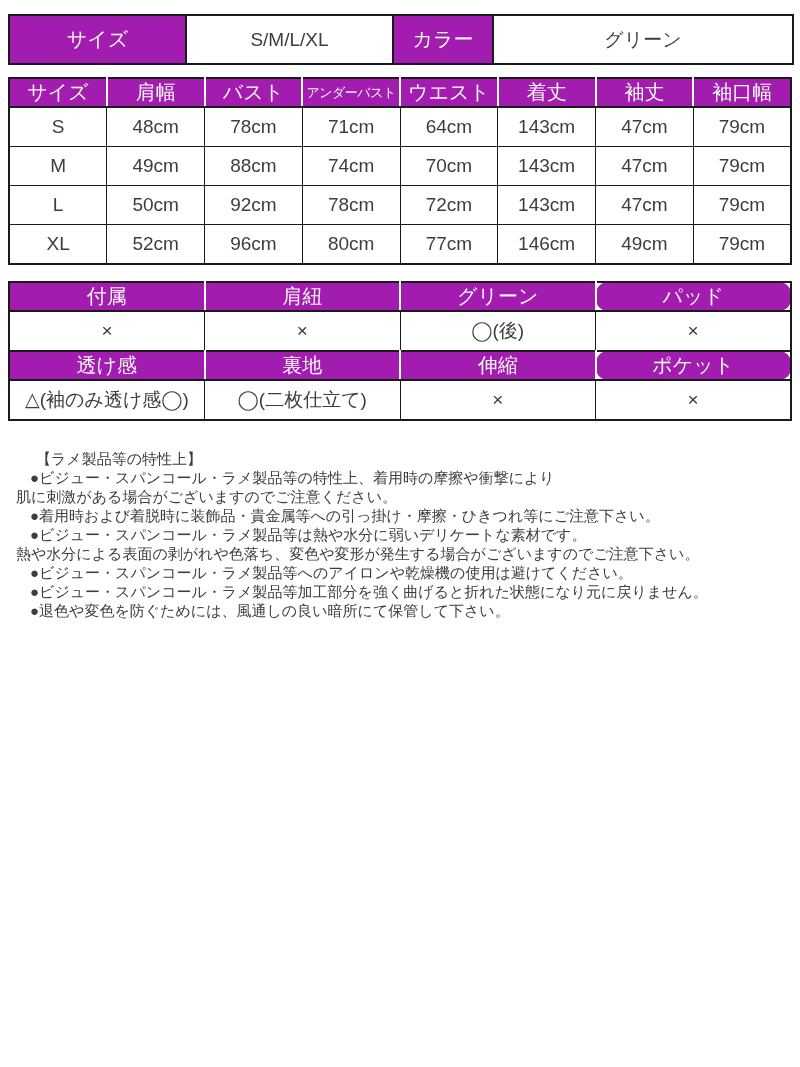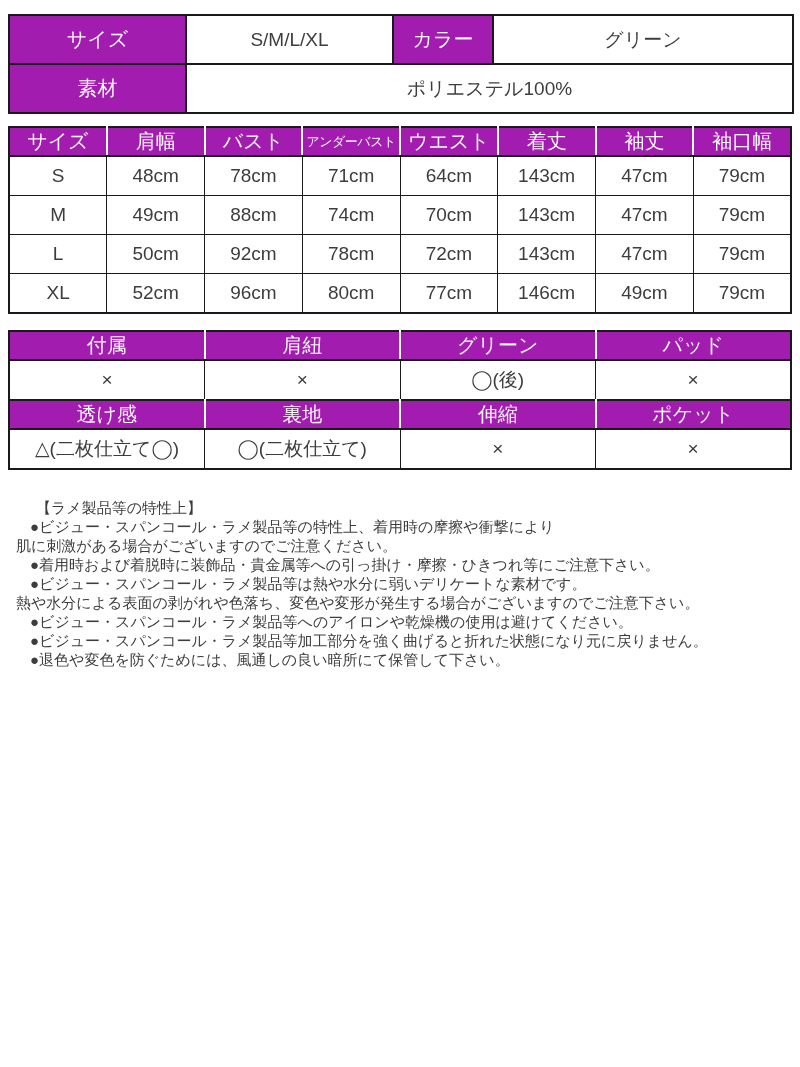--- a/index.html
+++ b/index.html
@@ -31,21 +31,21 @@
   .t2 tr.hrow td{border-left:2px solid #c4b5fd;border-right:2px solid #ffffff;}
   .t2 tr.hrow td:first-child{border-left:2px solid #1a1a1a;}
   .t2 tr.hrow td:last-child{border-right:2px solid #1a1a1a;}
   .t2 td{height:38px;}
   .t2 .small{font-size:13px;letter-spacing:-0.5px;font-family:Liberation Mono, monospace;}
   
   .t3{border:2px solid #1a1a1a;}
   .t3 tr.hrow td{height:26px;border-bottom-width:2px;border-top-width:2px;margin-top:44px;}
   .t3 tr.hrow td{border-left:2px solid #fca5a5;border-right:2px solid #ffffff;}
   .t3 tr.hrow td:first-child{border-left:2px solid #1a1a1a;}
-  .t3 tr.hrow td:last-child{border-right:2px solid #1a1a1a;}
+  .t3 tr.hrow td:last-child{border-right:2px solid #1a1a1a;border-radius:12px;}
   .t3 td{height:38px;}
   
   .notes{padding:28px 0 0 8px;font-size:15px;line-height:19px;color:#3d3d3d;}
   .notes .title{margin-left:20px;}
   .notes .bullet{margin-left:14px;}
   .notes .cont{margin-left:0;}
 </style>
 </head>
 <body>
 
@@ -57,24 +57,20 @@
         <col style="width:207px">
         <col style="width:100px">
         <col style="width:300px">
       </colgroup>
     <tbody>
         <tr>
       <td class="hd">サイズ</td>
       <td>S/M/L/XL</td>
       <td class="hd">カラー</td>
       <td>グリーン</td>
-    </tr>
-    <tr>
-      <td class="hd">素材</td>
-      <td colspan="3">ポリエステル100%</td>
     </tr>
   </tbody>
     </table>
 
   <table class="t2">
     <colgroup>
         <col>
         <col>
         <col>
         <col>
@@ -157,21 +153,21 @@
       <td>◯(後)</td>
       <td>×</td>
     </tr>
     <tr class="hrow">
       <td class="hd">透け感</td>
       <td class="hd">裏地</td>
       <td class="hd">伸縮</td>
       <td class="hd">ポケット</td>
     </tr>
     <tr>
-      <td>△(二枚仕立て◯)</td>
+      <td>△(袖のみ透け感◯)</td>
       <td>◯(二枚仕立て)</td>
       <td>×</td>
       <td>×</td>
     </tr>
   </tbody>
     </table>
 
   <div class="notes">
     <div class="title">【ラメ製品等の特性上】</div>
     <div class="bullet">●ビジュー・スパンコール・ラメ製品等の特性上、着用時の摩擦や衝撃により</div>

